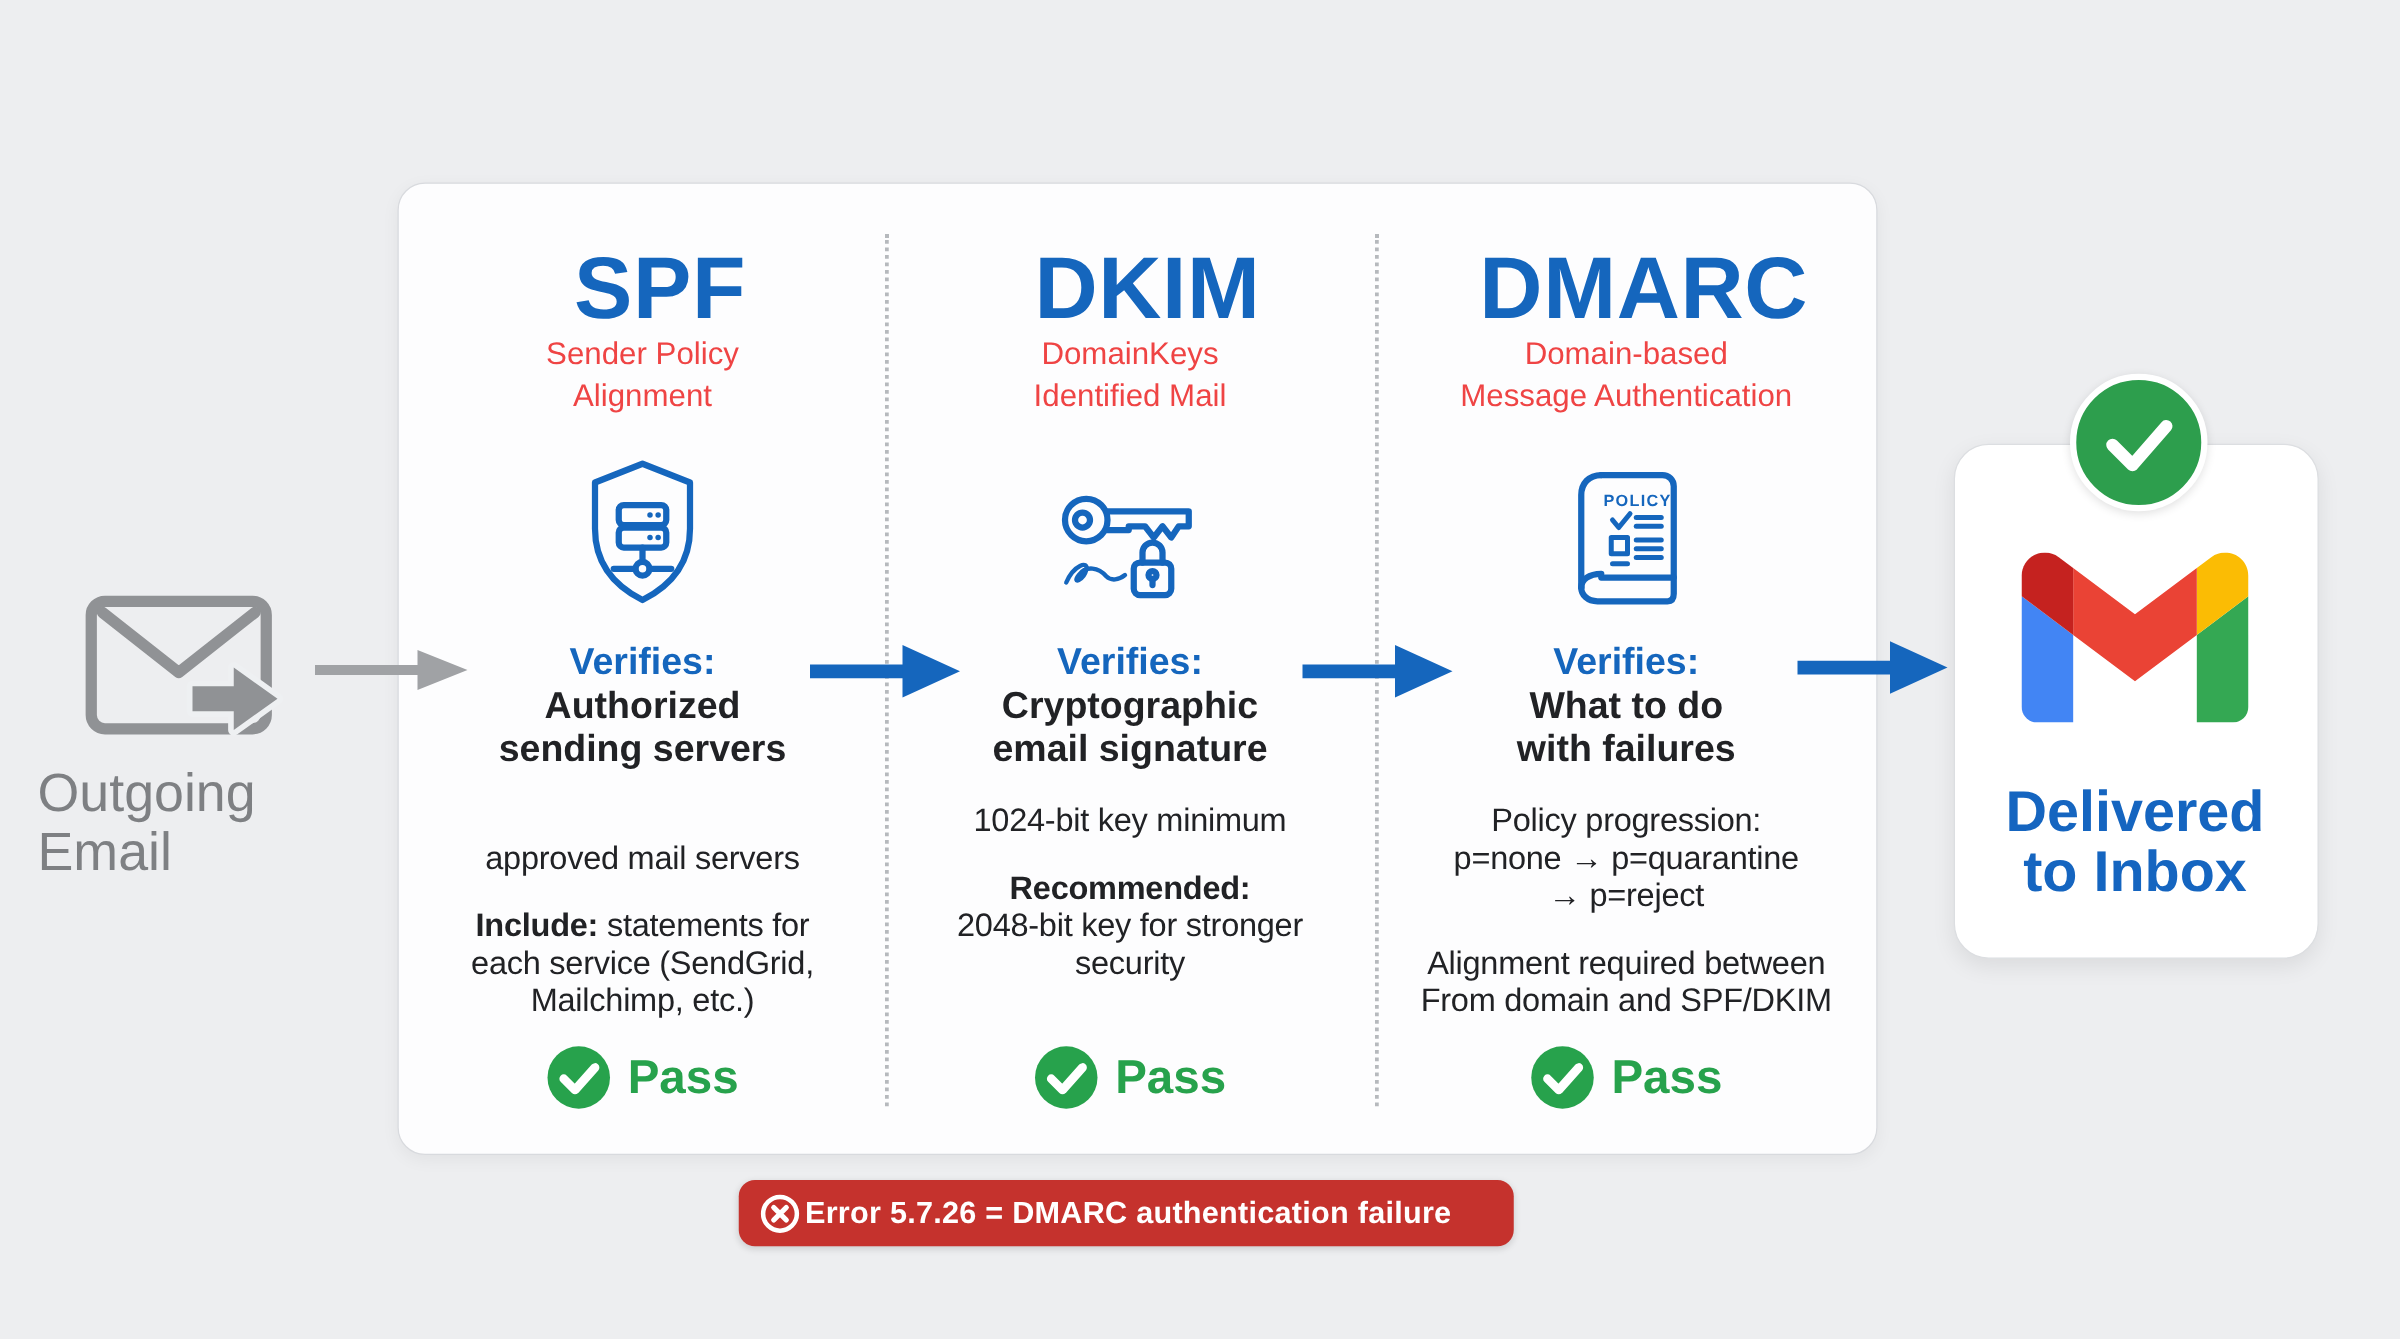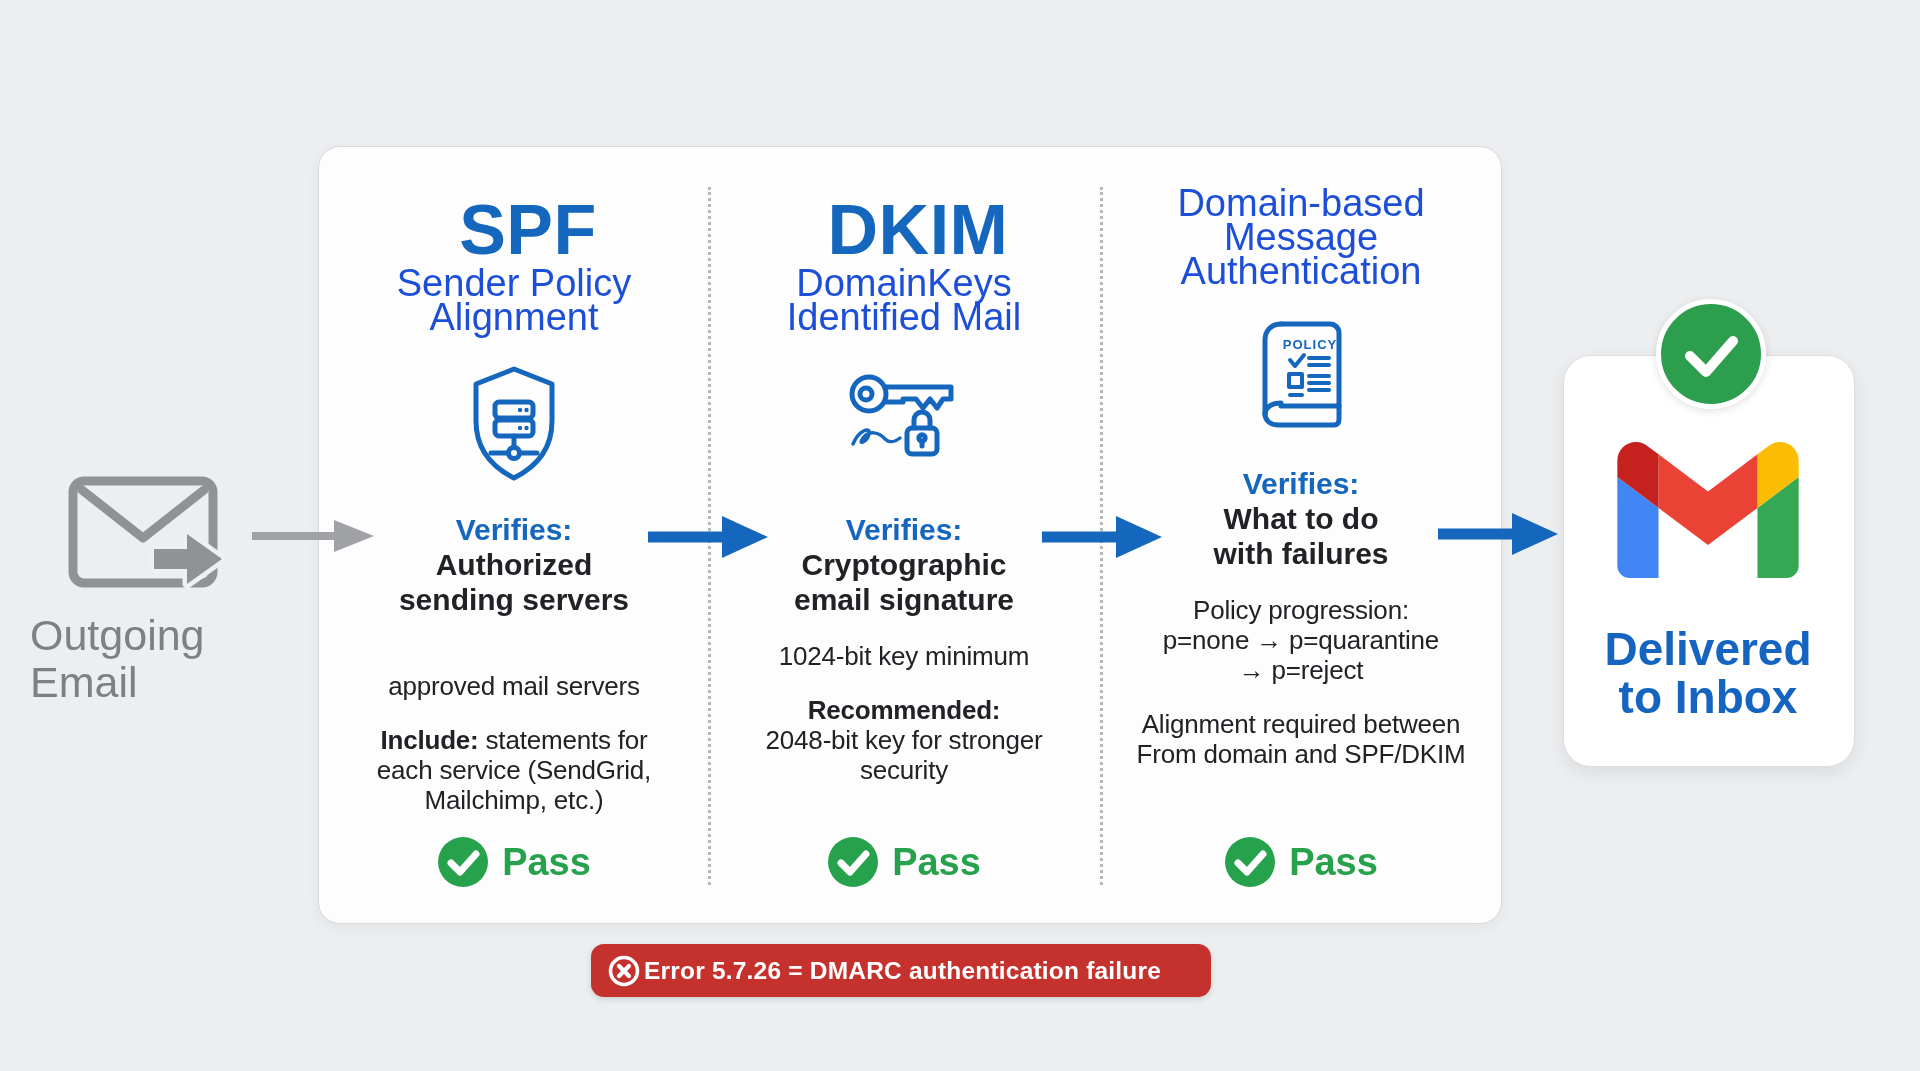--- a/index.html
+++ b/index.html
@@ -13,22 +13,22 @@
   .divider{position:absolute;top:40px;height:698px;width:0;border-left:3px dotted #b6b9bd;}
   .divider.d1{left:389px;}
   .divider.d2{left:781px;}
 
   .column{position:absolute;top:39px;width:390px;text-align:center;}
   .column.c1{left:0;}
   .column.c2{left:390px;}
   .column.c3{left:782px;width:400px;}
 
   .col-title{margin:8px 0 0 0;font-size:70px;line-height:72px;font-weight:bold;color:#1566bd;letter-spacing:0.5px;padding-left:28px;}
-  .col-sub{font-size:38px;line-height:34px;color:#1d4ed8;}
-  .icon-wrap{height:122px;margin-top:30px;display:flex;align-items:flex-start;justify-content:center;}
+  .col-sub{font-size:25px;line-height:34px;color:#ef4444;}
+  .icon-wrap{height:122px;margin-top:30px;display:flex;align-items:flex-end;justify-content:center;}
   .verifies{margin-top:26px;font-size:30px;line-height:35px;font-weight:bold;color:#1566bd;}
   .verify-what{font-size:30px;line-height:35px;font-weight:bold;color:#212225;}
   .detail{margin:24px 0 0 0;font-size:26px;line-height:30px;color:#212225;letter-spacing:-0.2px;}
   .detail strong{font-weight:bold;}
   .pass-row{position:absolute;left:0;right:0;top:650px;display:flex;align-items:center;justify-content:center;gap:13px;}
   .pass-text{font-size:38px;font-weight:bold;color:#27a24c;}
 
   
   .arrow{position:absolute;}
 
@@ -141,20 +141,21 @@
       <div class="pass-row">
         <svg width="52" height="52" viewBox="0 0 52 52">
           <circle cx="26" cy="26" r="25" fill="#27a24c"></circle>
           <path d="M14 27 L23 36 L39 18" stroke="#fff" stroke-width="7" fill="none" stroke-linecap="round" stroke-linejoin="round"></path>
         </svg>
         <span class="pass-text">Pass</span>
       </div>
     </section>
 
     <section class="column c3">
+      <h2 class="col-title">DMARC</h2>
       <div class="col-sub">
         <span>Domain-based</span><br>
         <span>Message Authentication</span>
       </div>
       <div class="icon-wrap">
         <svg width="94" height="112" viewBox="0 0 94 112" fill="none" stroke="#1566bd" stroke-width="5" stroke-linejoin="round" stroke-linecap="round">
           <path d="M27 6 H76 a9 9 0 0 1 9 9 V88 H27"></path>
           <path d="M27 6 C17 6 11 13 11 22 V96"></path>
           <path d="M11 96 C11 90 17 85 27 85"></path>
           <path d="M11 96 C11 102 16 107 24 107 H80 C84 107 85 104 85 101 V88"></path>

